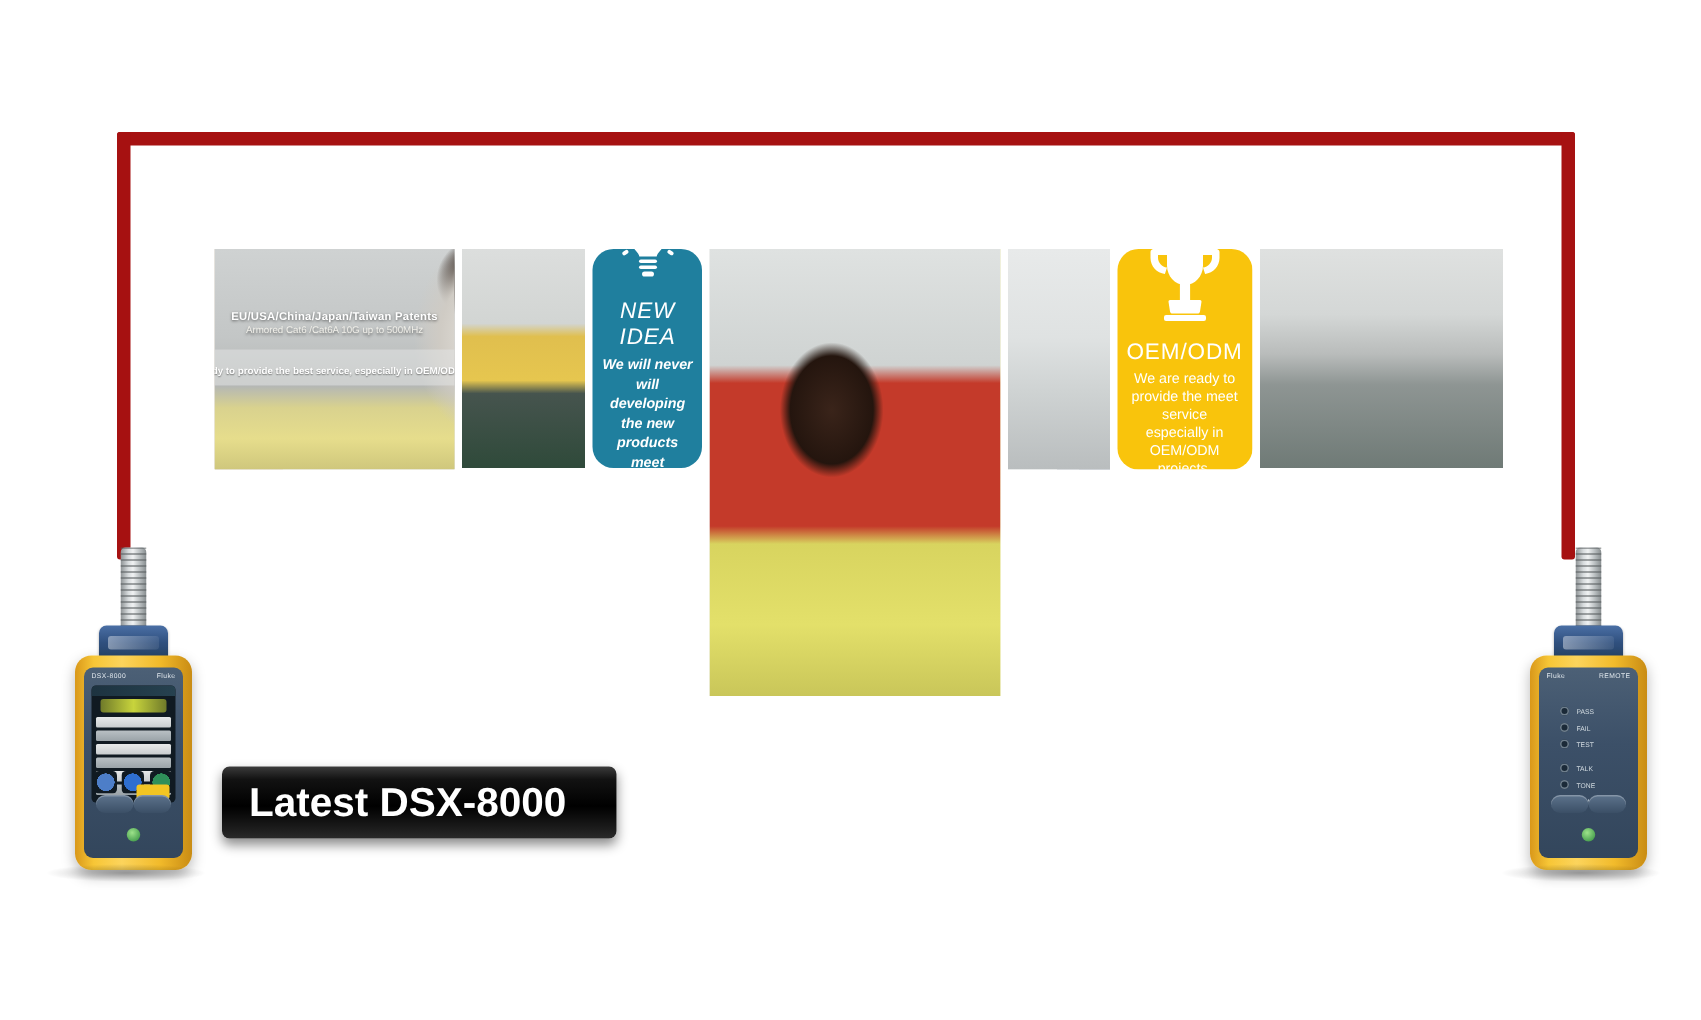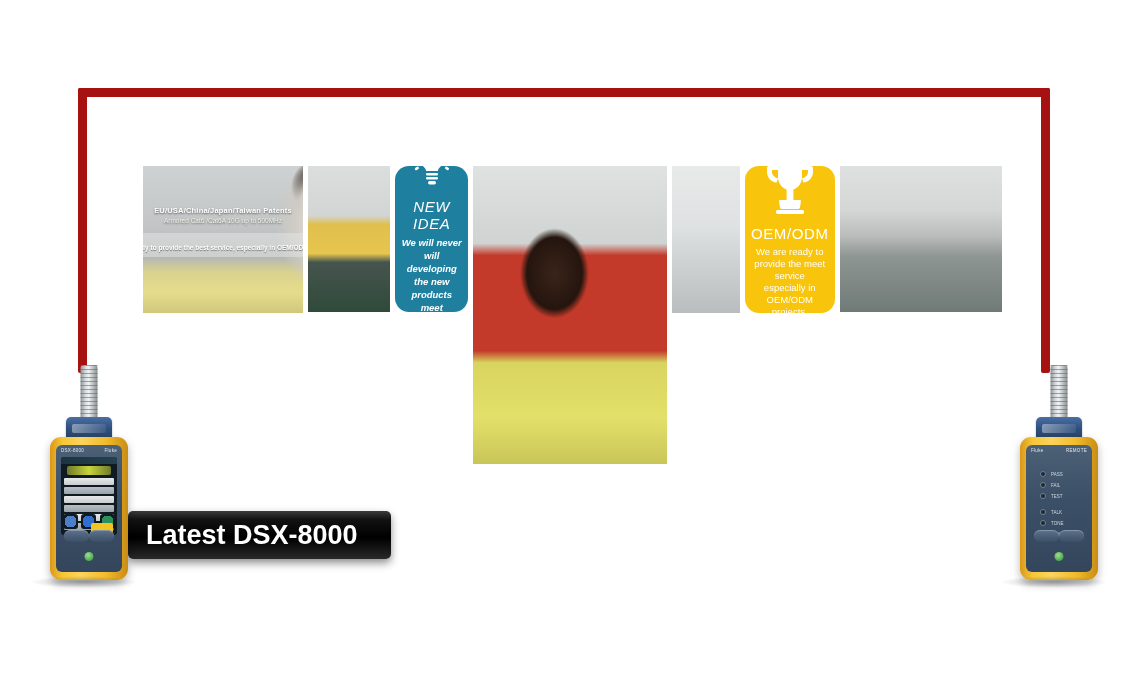--- a/index.html
+++ b/index.html
@@ -78,21 +78,21 @@
   #cap-pill{margin-top:9px;background:rgba(225,228,228,.55);border-radius:11px;
      padding:3px 8px;display:inline-block;}
   #cap-line3{font-size:6.5px;font-weight:bold;color:#ffffff;
      text-shadow:0 1px 1px rgba(0,0,0,.45);white-space:nowrap;}
 
   
   #label-dsx{position:absolute;left:128px;top:511px;width:263px;height:48px;
      background:linear-gradient(180deg,#ララ);}
   #label-dsx{background:linear-gradient(180deg,#3b3b3b 0%,#121212 18%,#000 55%,#1b1b1b 85%,#2a2a2a 100%);
      border-radius:5px;display:flex;align-items:center;
-     box-shadow:0 4px 8px rgba(0,0,0,.45);}
+     box-shadow:0 4px 8px rgba(0,0,0,.45);margin-left:20px;}
   #label-text{color:#ffffff;font-size:27px;font-weight:bold;padding-left:18px;white-space:nowrap;}
 
   
   .tester{position:absolute;}
   .boot{position:absolute;left:50%;transform:translateX(-50%);width:17px;
         background:linear-gradient(90deg,#8f9496 0%,#d8dcde 30%,#f0f2f3 48%,#bfc4c6 72%,#878d8f 100%);
         border-radius:3px;}
   .boot-rings{position:absolute;left:0;top:0;right:0;bottom:0;
         background:repeating-linear-gradient(180deg, rgba(90,95,97,.55) 0 1px, rgba(255,255,255,0) 1px 4px);}
   .adapter{position:absolute;left:50%;transform:translateX(-50%);width:46px;height:26px;

